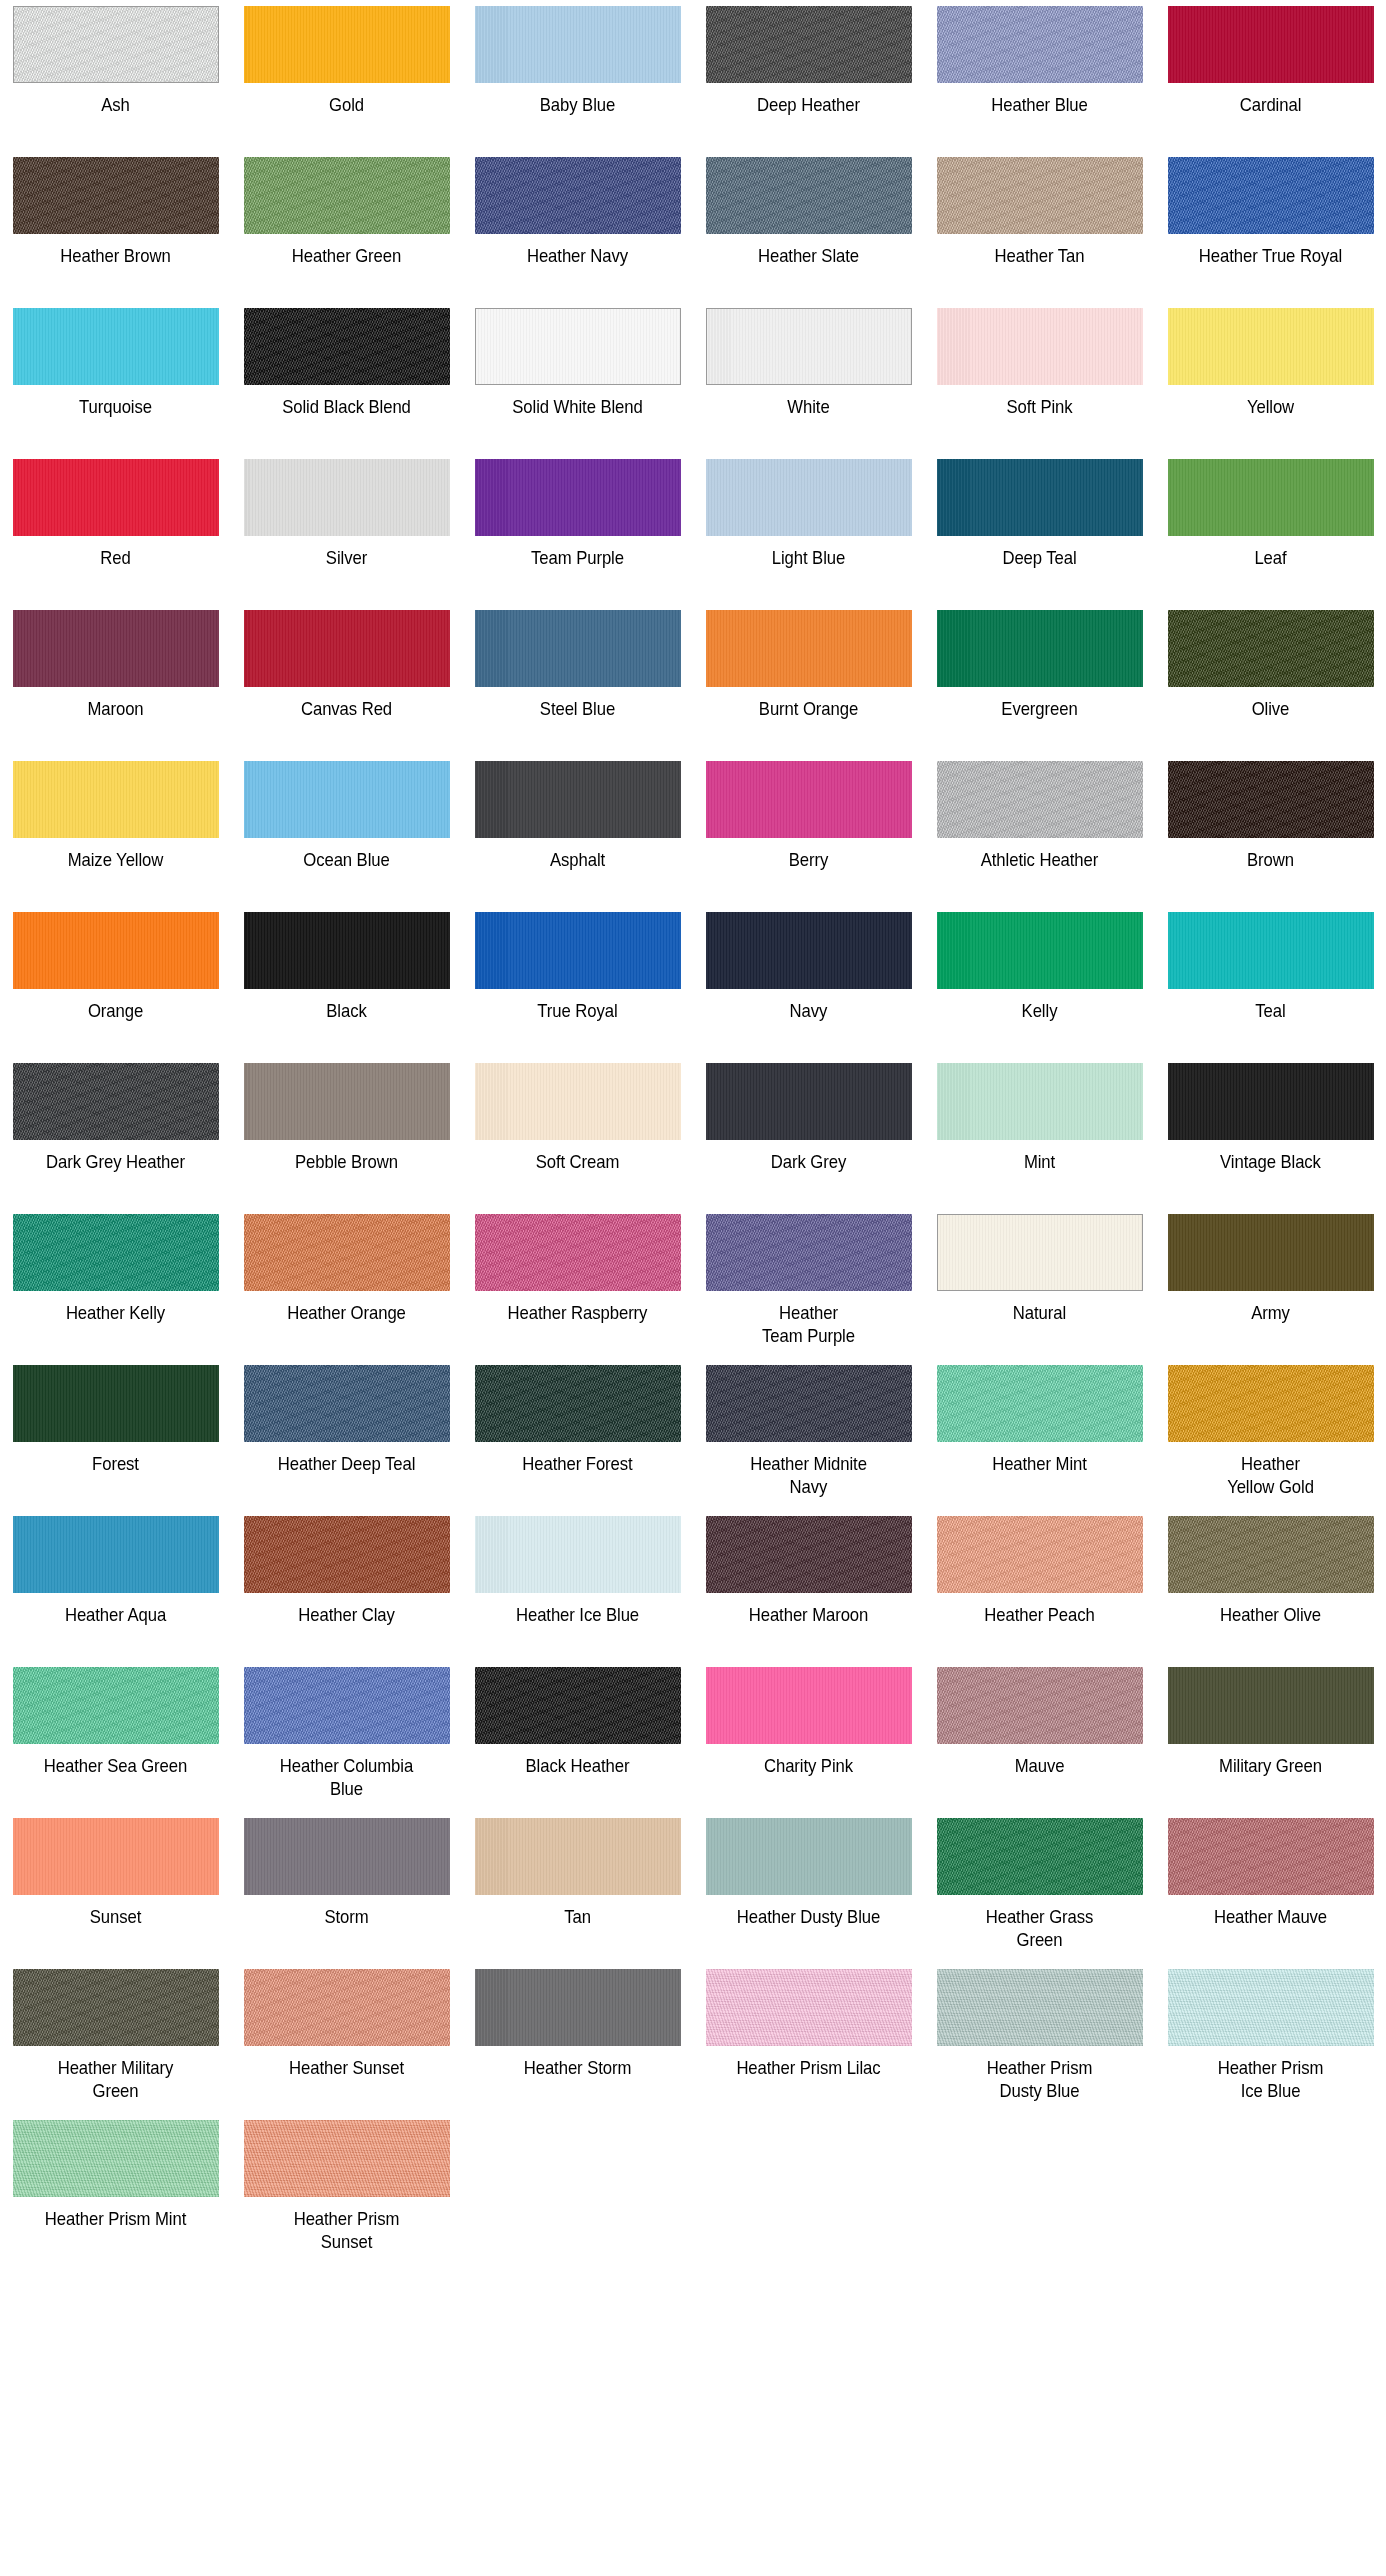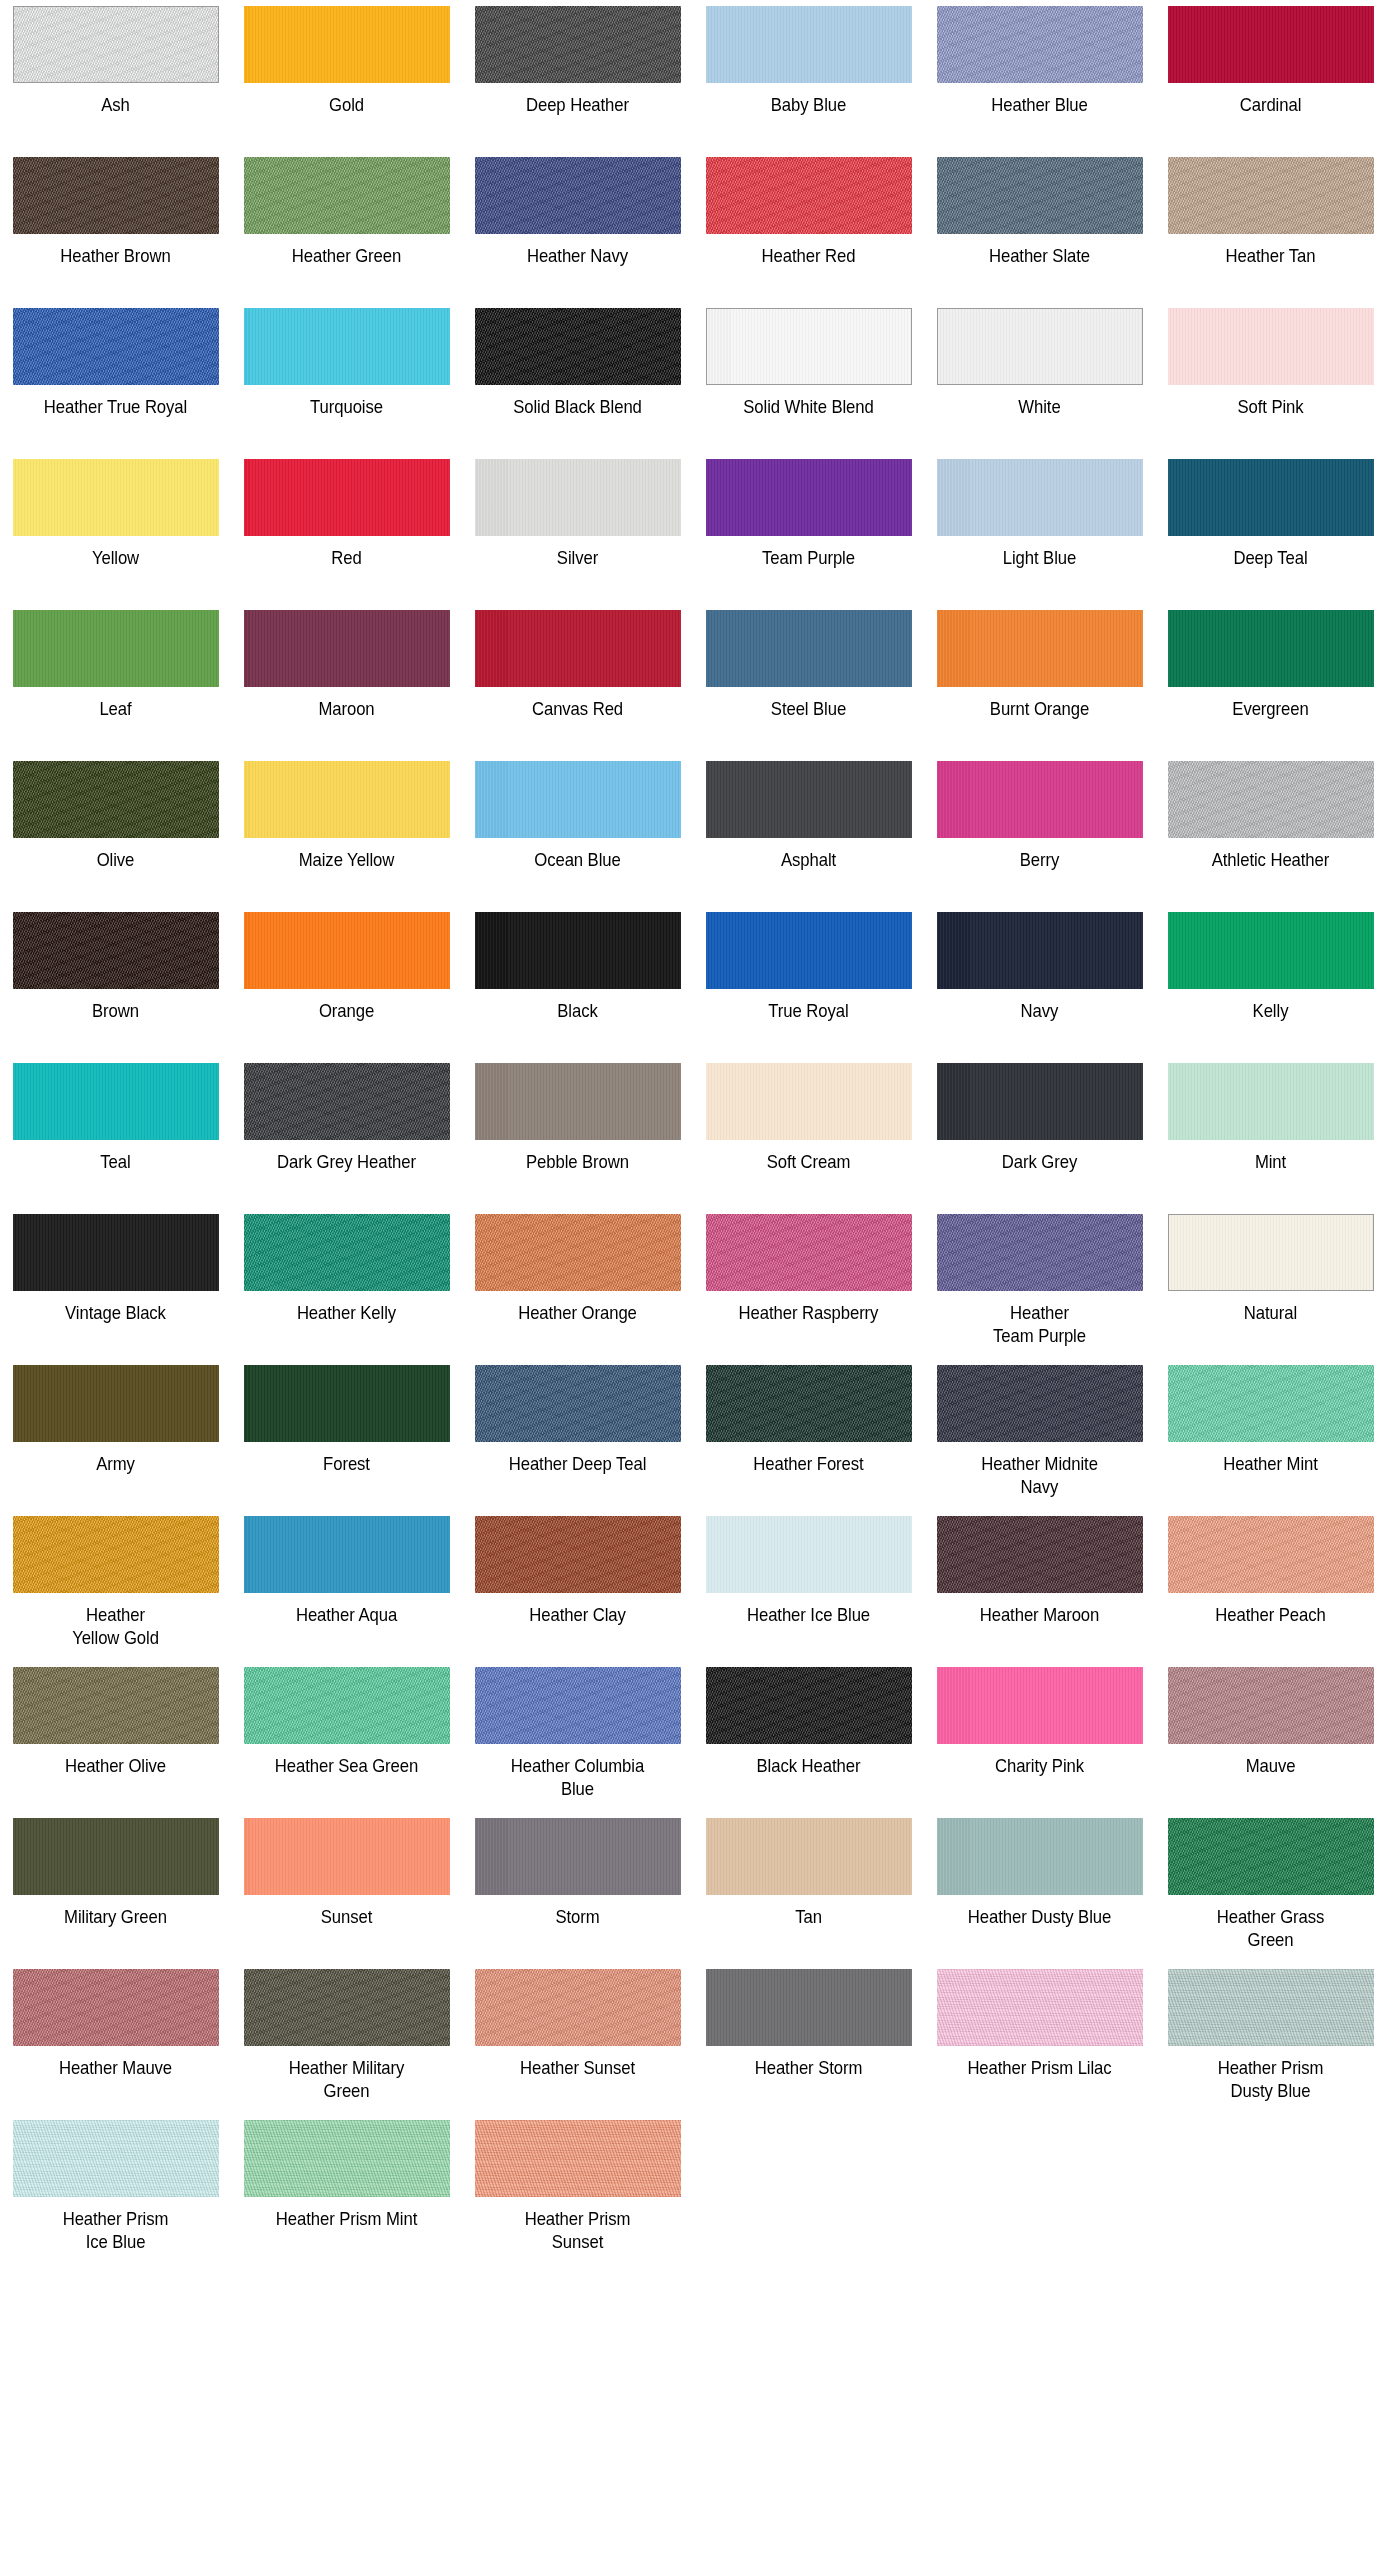--- a/index.html
+++ b/index.html
@@ -80,32 +80,32 @@
       </div>
       <div class="swatch-label">Ash</div>
     </div>
     <div class="swatch-cell">
       <div class="swatch-chip" style="background-color: rgb(251, 176, 22);">
         <div class="tex solid"></div>
       </div>
       <div class="swatch-label">Gold</div>
     </div>
     <div class="swatch-cell">
+      <div class="swatch-chip" style="background-color: rgb(171, 205, 230);">
+        <div class="tex solid"></div>
+      </div>
+      <div class="swatch-label">Baby Blue</div>
+    </div>
+    <div class="swatch-cell">
       <div class="swatch-chip" style="background-color: rgb(75, 75, 75);">
         <div class="tex heather"></div>
       </div>
       <div class="swatch-label">Deep Heather</div>
     </div>
     <div class="swatch-cell">
-      <div class="swatch-chip" style="background-color: rgb(171, 205, 230);">
-        <div class="tex solid"></div>
-      </div>
-      <div class="swatch-label">Baby Blue</div>
-    </div>
-    <div class="swatch-cell">
       <div class="swatch-chip" style="background-color: rgb(154, 164, 212);">
         <div class="tex heather"></div>
       </div>
       <div class="swatch-label">Heather Blue</div>
     </div>
     <div class="swatch-cell">
       <div class="swatch-chip" style="background-color: rgb(177, 8, 51);">
         <div class="tex solid"></div>
       </div>
       <div class="swatch-label">Cardinal</div>
@@ -120,26 +120,20 @@
       <div class="swatch-chip" style="background-color: rgb(122, 168, 99);">
         <div class="tex heather"></div>
       </div>
       <div class="swatch-label">Heather Green</div>
     </div>
     <div class="swatch-cell">
       <div class="swatch-chip" style="background-color: rgb(67, 80, 142);">
         <div class="tex heather"></div>
       </div>
       <div class="swatch-label">Heather Navy</div>
-    </div>
-    <div class="swatch-cell">
-      <div class="swatch-chip" style="background-color: rgb(245, 64, 75);">
-        <div class="tex heather"></div>
-      </div>
-      <div class="swatch-label">Heather Red</div>
     </div>
     <div class="swatch-cell">
       <div class="swatch-chip" style="background-color: rgb(92, 115, 133);">
         <div class="tex heather"></div>
       </div>
       <div class="swatch-label">Heather Slate</div>
     </div>
     <div class="swatch-cell">
       <div class="swatch-chip" style="background-color: rgb(203, 176, 153);">
         <div class="tex heather"></div>

